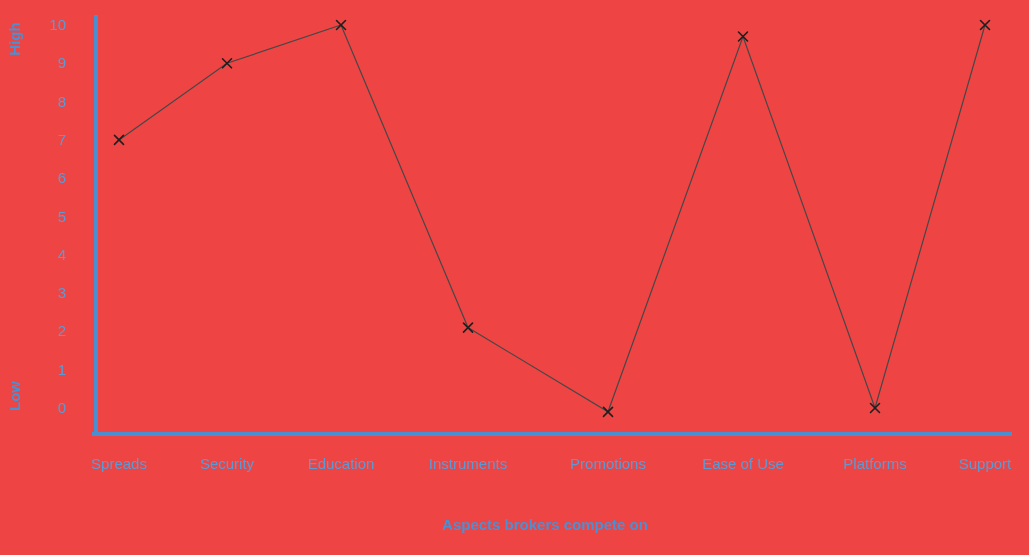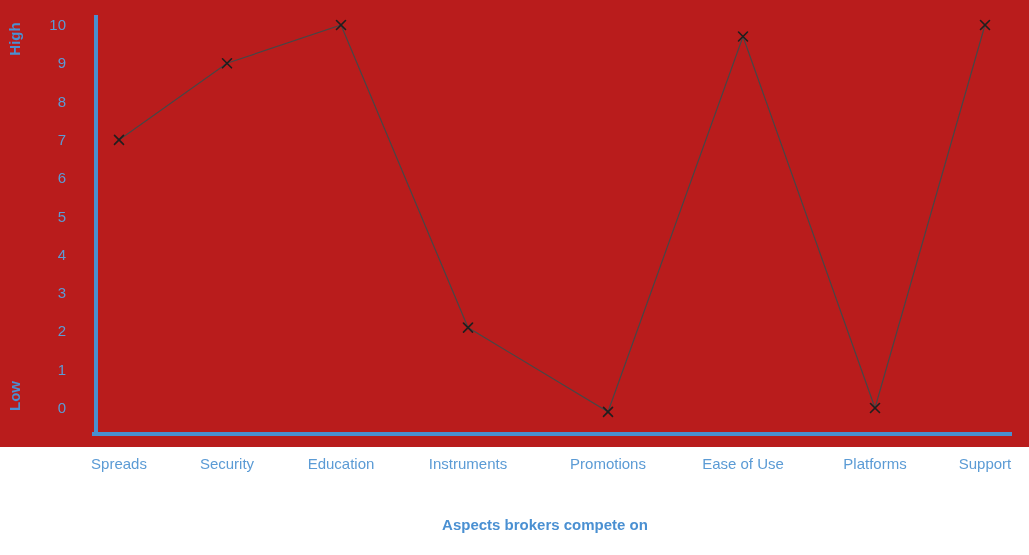--- a/index.html
+++ b/index.html
@@ -7,22 +7,22 @@
     padding: 0;
     background: #ffffff;
     width: 1029px;
     height: 555px;
     overflow: hidden;
     font-family: "Liberation Sans", sans-serif;
   }
   .canvas {
     position: relative;
     width: 1029px;
-    height: 447px;
-    background: #b91c1c;
+    height: 555px;
+    background: #ef4444;
   }
   svg { display: block; }
   .tick-label {
     font-family: "Liberation Sans", sans-serif;
     font-size: 15px;
     fill: #5b9bd5;
   }
   .cat-label {
     font-family: "Liberation Sans", sans-serif;
     font-size: 15px;

